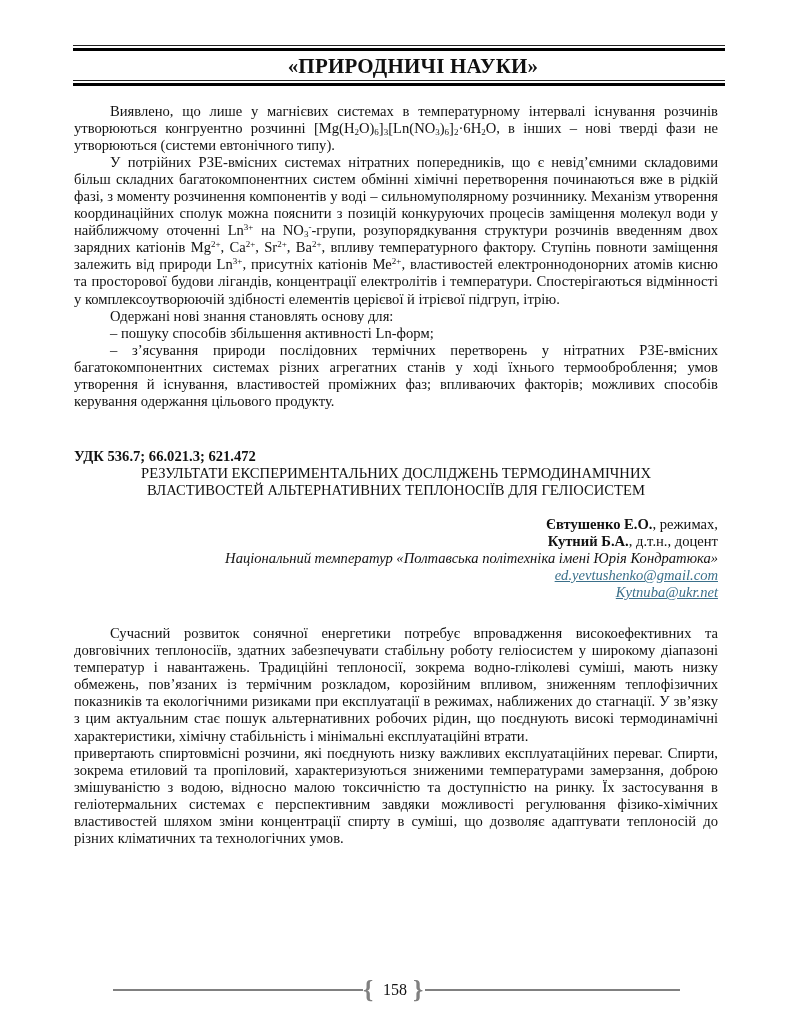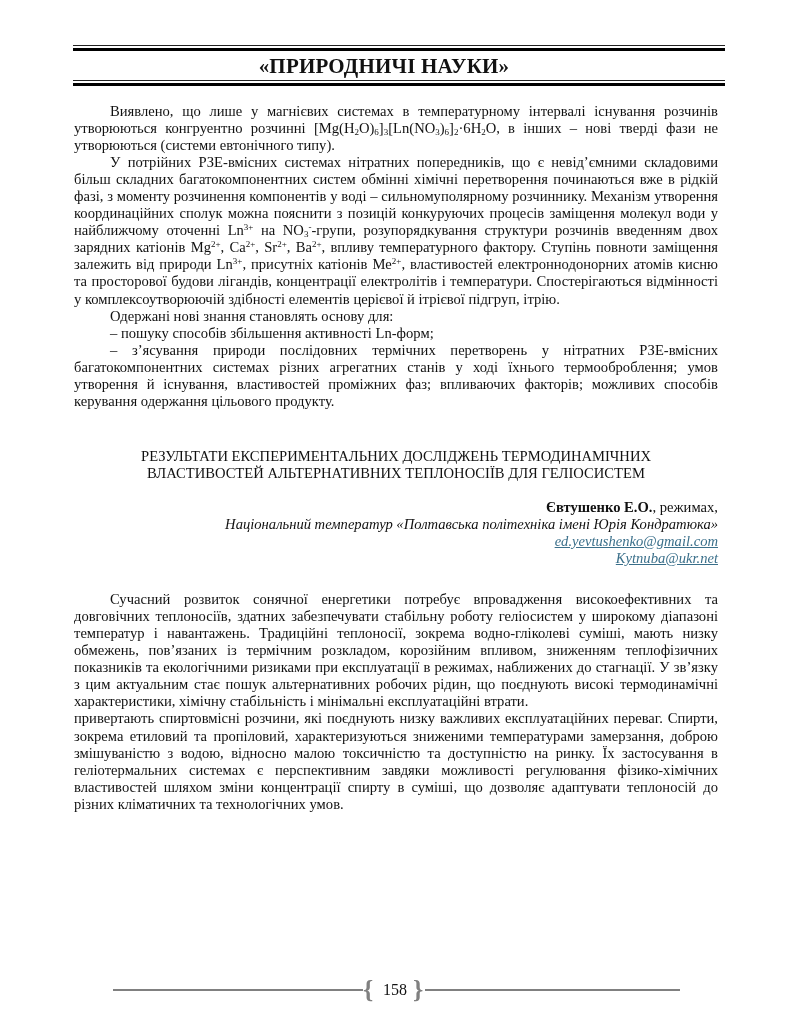--- a/index.html
+++ b/index.html
@@ -1,21 +1,21 @@
 <!DOCTYPE html>
 <html><head>
 <meta charset="utf-8">
 <style>
   html, body { margin: 0; padding: 0; background: #ffffff; }
   body { width: 791px; height: 1024px; position: relative; overflow: hidden;
          font-family: "Liberation Serif", "DejaVu Serif", serif; color: #111; }
   .hdr-line { position: absolute; left: 73px; width: 652px; }
   .hdr-thin { height: 1px; background: #222; }
   .hdr-thick { height: 3px; background: #000; }
-  .running-head { position: absolute; left: 58px; width: 652px; top: 53px; text-align: center;
+  .running-head { position: absolute; left: 87px; width: 652px; top: 53px; text-align: center;
                   font-weight: bold; font-size: 21px; letter-spacing: 0.2px; line-height: 26px; }
   .content { position: absolute; left: 74px; top: 103px; width: 644px; font-size: 14.6px; line-height: 17.05px; }
   p { margin: 0; text-align: justify; }
   .ind { text-indent: 36px; }
   .nojust { text-align: left; }
   sub, sup { font-size: 9px; line-height: 0; }
   sub { vertical-align: -2px; }
   sup { vertical-align: 5px; }
   .gap-l { height: 36px; }
   .udk { font-weight: bold; }
@@ -49,26 +49,28 @@
   <p class="ind"><span>Виявлено, що лише у магнієвих системах в температурному інтервалі існування розчинів утворюються конгруентно розчинні [Mg(H</span><sub>2</sub><span>O)</span><sub>6</sub><span>]</span><sub>3</sub><span>[Ln(NO</span><sub>3</sub><span>)</span><sub>6</sub><span>]</span><sub>2</sub><span>·6H</span><sub>2</sub><span>O, в інших – нові тверді фази не утворюються (системи евтонічного типу).</span></p>
 
   <p class="ind"><span>У потрійних РЗЕ-вмісних системах нітратних попередників, що є невід’ємними складовими більш складних багатокомпонентних систем обмінні хімічні перетворення починаються вже в рідкій фазі, з моменту розчинення компонентів у воді – сильномуполярному розчиннику. Механізм утворення координаційних сполук можна пояснити з позицій конкуруючих процесів заміщення молекул води у найближчому оточенні Ln</span><sup>3+</sup><span> на NO</span><sub>3</sub><sup>-</sup><span>-групи, розупорядкування структури розчинів введенням двох зарядних катіонів Mg</span><sup>2+</sup><span>, Ca</span><sup>2+</sup><span>, Sr</span><sup>2+</sup><span>, Ba</span><sup>2+</sup><span>, впливу температурного фактору. Ступінь повноти заміщення залежить від природи Ln</span><sup>3+</sup><span>, присутніх катіонів Me</span><sup>2+</sup><span>, властивостей електроннодонорних атомів кисню та просторової будови лігандів, концентрації електролітів і температури. Спостерігаються відмінності у комплексоутворюючій здібності елементів церієвої й ітрієвої підгруп, ітрію.</span></p>
 
   <p class="ind nojust">Одержані нові знання становлять основу для:</p>
   <p class="ind nojust">– пошуку способів збільшення активності  Ln-форм;</p>
   <p class="ind">– з’ясування природи послідовних термічних перетворень у нітратних РЗЕ-вмісних багатокомпонентних системах різних агрегатних станів у ході їхнього термооброблення; умов утворення й існування, властивостей проміжних фаз; впливаючих факторів; можливих способів керування одержання цільового продукту.</p>
 
   <div class="gap-l" style="height:38px;"></div>
 
+  <p class="udk nojust">УДК 536.7; 66.021.3; 621.472</p>
   <p class="title">РЕЗУЛЬТАТИ ЕКСПЕРИМЕНТАЛЬНИХ ДОСЛІДЖЕНЬ ТЕРМОДИНАМІЧНИХ</p>
   <p class="title">ВЛАСТИВОСТЕЙ АЛЬТЕРНАТИВНИХ ТЕПЛОНОСІЇВ ДЛЯ ГЕЛІОСИСТЕМ</p>
 
   <div style="height:17px;"></div>
 
   <p class="authors"><b>Євтушенко Е.О.</b><span>, режимах,</span></p>
+  <p class="authors"><b>Кутний Б.А.</b><span>, д.т.н., доцент</span></p>
   <p class="affil">Національний температур «Полтавська політехніка імені Юрія Кондратюка»</p>
   <p class="email"><a>ed.yevtushenko@gmail.com</a></p>
   <p class="email"><a>Kytnuba@ukr.net</a></p>
 
   <div class="gap-m" style="height:24px;"></div>
 
   <p class="ind">Сучасний розвиток сонячної енергетики потребує впровадження високоефективних та довговічних теплоносіїв, здатних забезпечувати стабільну роботу геліосистем у широкому діапазоні температур і навантажень. Традиційні теплоносії, зокрема водно-гліколеві суміші, мають низку обмежень, пов’язаних із термічним розкладом, корозійним впливом, зниженням теплофізичних показників та екологічними ризиками при експлуатації в режимах, наближених до стагнації. У зв’язку з цим актуальним стає пошук альтернативних робочих рідин, що поєднують високі термодинамічні характеристики, хімічну стабільність і мінімальні експлуатаційні втрати.</p>
   <p>привертають спиртовмісні розчини, які поєднують низку важливих експлуатаційних переваг. Спирти, зокрема етиловий та пропіловий, характеризуються зниженими температурами замерзання, доброю змішуваністю з водою, відносно малою токсичністю та доступністю на ринку. Їх застосування в геліотермальних системах є перспективним завдяки можливості регулювання фізико-хімічних властивостей шляхом зміни концентрації спирту в суміші, що дозволяє адаптувати теплоносій до різних кліматичних та технологічних умов.</p>
 </div>
 

